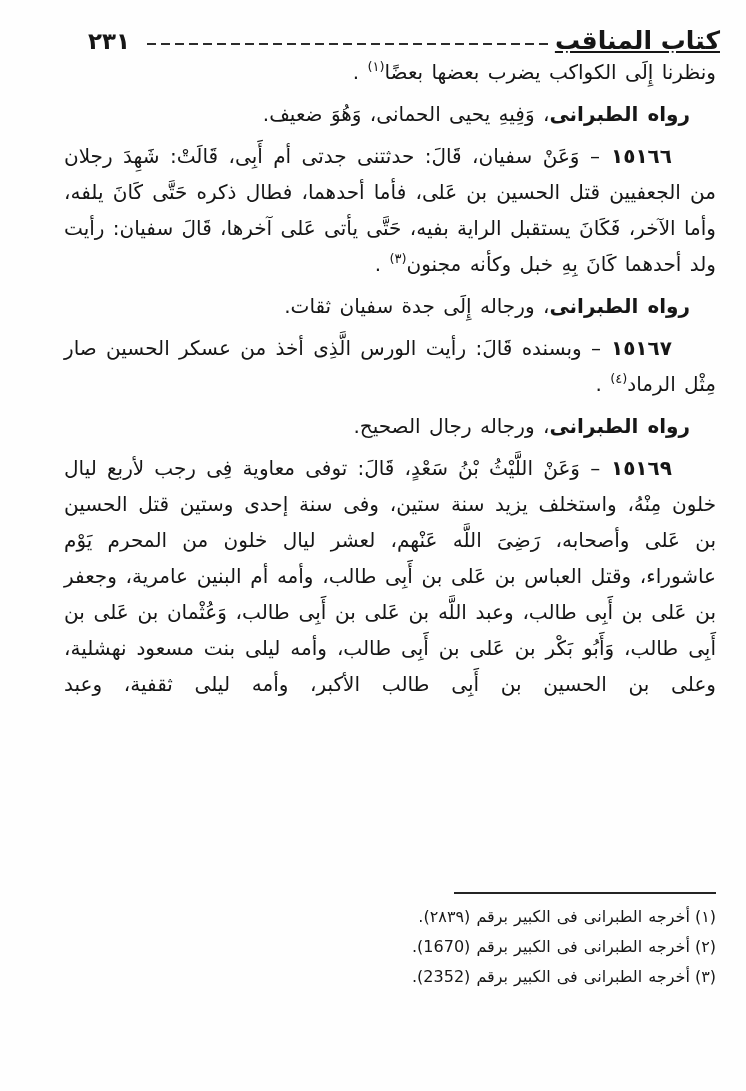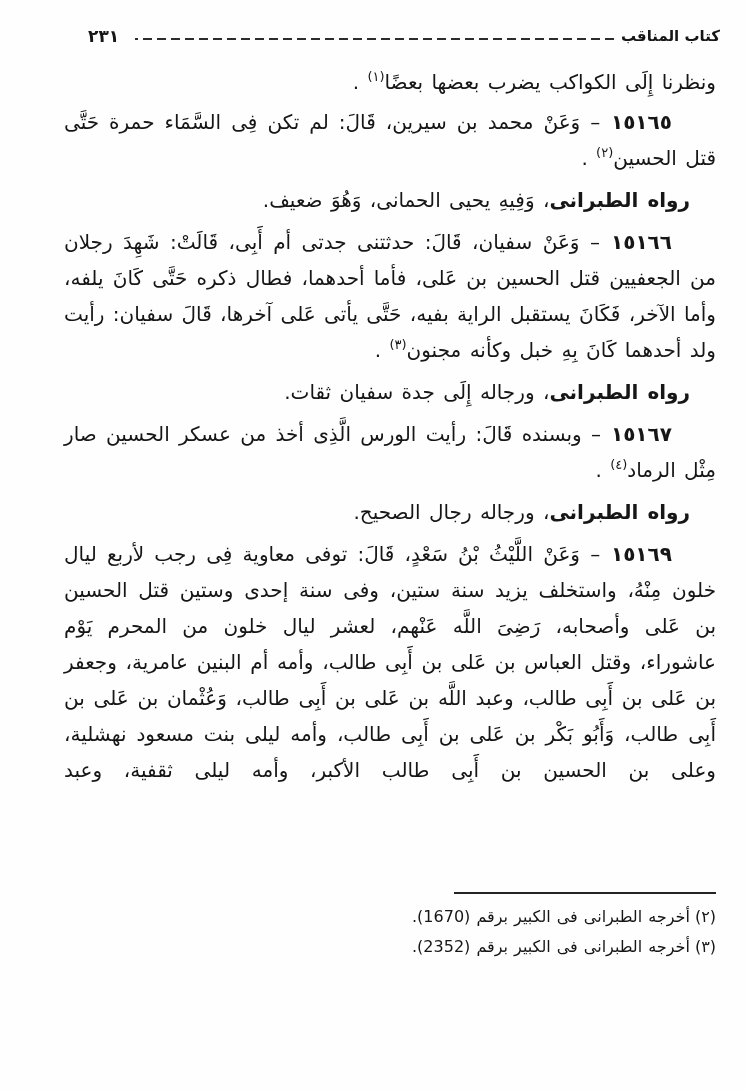--- a/index.html
+++ b/index.html
@@ -21,40 +21,41 @@
   .header {
     position: absolute;
     top: 26px;
     right: 26px;
     left: 62px;
     display: flex;
     align-items: center;
     direction: rtl;
   }
   .book-title {
-    font-size: 15px;
+    font-size: 25px;
     font-weight: bold;
     white-space: nowrap;
+    text-decoration: underline;
   }
   .header-divider {
     flex: 1;
     height: 2px;
     margin: 6px 7px 0 16px;
     background: repeating-linear-gradient(to left, #2c2c2c 0 9px, transparent 9px 14px);
   }
   .page-number {
-    font-size: 17px;
+    font-size: 23px;
     font-weight: bold;
     margin-left: 26px;
     white-space: nowrap;
   }
   
   .body-text {
     position: absolute;
-    top: 64px;
+    top: 54px;
     right: 30px;
     left: 64px;
     direction: rtl;
     font-size: 20px;
     line-height: 36px;
     word-spacing: 2px;
     text-align: justify;
   }
   .para { margin: 0 0 4px 0; }
   .para.hadith { text-indent: 44px; }
@@ -96,30 +97,30 @@
 <div class="page">
 
   <div class="header">
     <span class="book-title">كتاب المناقب</span>
     <span class="header-divider"></span>
     <span class="page-number">٢٣١</span>
   </div>
 
   <div class="body-text" id="body-text">
       <p class="para continuation"><span class="seg-normal">ونظرنا إِلَى الكواكب يضرب بعضها بعضًا</span><span class="seg-sup">(١)</span><span class="seg-normal"> .</span></p>
-      <p class="para hadith"><span class="seg-bold">١٥١٦٥ </span><span class="seg-normal">– وَعَنْ محمد بن سيرين، قَالَ: لم تكن فِى السَّمَاء حمرة حَتَّى قتل الحسين</span><span class="seg-sup">(٢)</span><span class="seg-normal"> .</span></p>
       <p class="para grading"><span class="seg-bold">رواه الطبرانى</span><span class="seg-normal">، وَفِيهِ يحيى الحمانى، وَهُوَ ضعيف.</span></p>
       <p class="para hadith"><span class="seg-bold">١٥١٦٦ </span><span class="seg-normal">– وَعَنْ سفيان، قَالَ: حدثتنى جدتى أم أَبِى، قَالَتْ: شَهِدَ رجلان من الجعفيين قتل الحسين بن عَلى، فأما أحدهما، فطال ذكره حَتَّى كَانَ يلفه، وأما الآخر، فَكَانَ يستقبل الراية بفيه، حَتَّى يأتى عَلى آخرها، قَالَ سفيان: رأيت ولد أحدهما كَانَ بِهِ خبل وكأنه مجنون</span><span class="seg-sup">(٣)</span><span class="seg-normal"> .</span></p>
       <p class="para grading"><span class="seg-bold">رواه الطبرانى</span><span class="seg-normal">، ورجاله إِلَى جدة سفيان ثقات.</span></p>
       <p class="para hadith"><span class="seg-bold">١٥١٦٧ </span><span class="seg-normal">– وبسنده قَالَ: رأيت الورس الَّذِى أخذ من عسكر الحسين صار مِثْل الرماد</span><span class="seg-sup">(٤)</span><span class="seg-normal"> .</span></p>
       <p class="para grading"><span class="seg-bold">رواه الطبرانى</span><span class="seg-normal">، ورجاله رجال الصحيح.</span></p>
       <p class="para hadith justify-last"><span class="seg-bold">١٥١٦٩ </span><span class="seg-normal">– وَعَنْ اللَّيْثُ بْنُ سَعْدٍ، قَالَ: توفى معاوية فِى رجب لأربع ليال خلون مِنْهُ، واستخلف يزيد سنة ستين، وفى سنة إحدى وستين قتل الحسين بن عَلى وأصحابه، رَضِىَ اللَّه عَنْهم، لعشر ليال خلون من المحرم يَوْم عاشوراء، وقتل العباس بن عَلى بن أَبِى طالب، وأمه أم البنين عامرية، وجعفر بن عَلى بن أَبِى طالب، وعبد اللَّه بن عَلى بن أَبِى طالب، وَعُثْمان بن عَلى بن أَبِى طالب، وَأَبُو بَكْر بن عَلى بن أَبِى طالب، وأمه ليلى بنت مسعود نهشلية، وعلى بن الحسين بن أَبِى طالب الأكبر، وأمه ليلى ثقفية، وعبد</span></p>
     </div>
 
   <div class="footnotes">
     <div class="fn-rule"></div>
     <div id="fn-list">
+        <div class="fn-item"><span class="fn-marker">(١)</span><span>أخرجه الطبرانى فى الكبير برقم (٢٨٣٩).</span></div>
         <div class="fn-item"><span class="fn-marker">(٢)</span><span>أخرجه الطبرانى فى الكبير برقم (1670).</span></div>
         <div class="fn-item"><span class="fn-marker">(٣)</span><span>أخرجه الطبرانى فى الكبير برقم (2352).</span></div>
       </div>
   </div>
 
 </div>
 
 </body></html>

